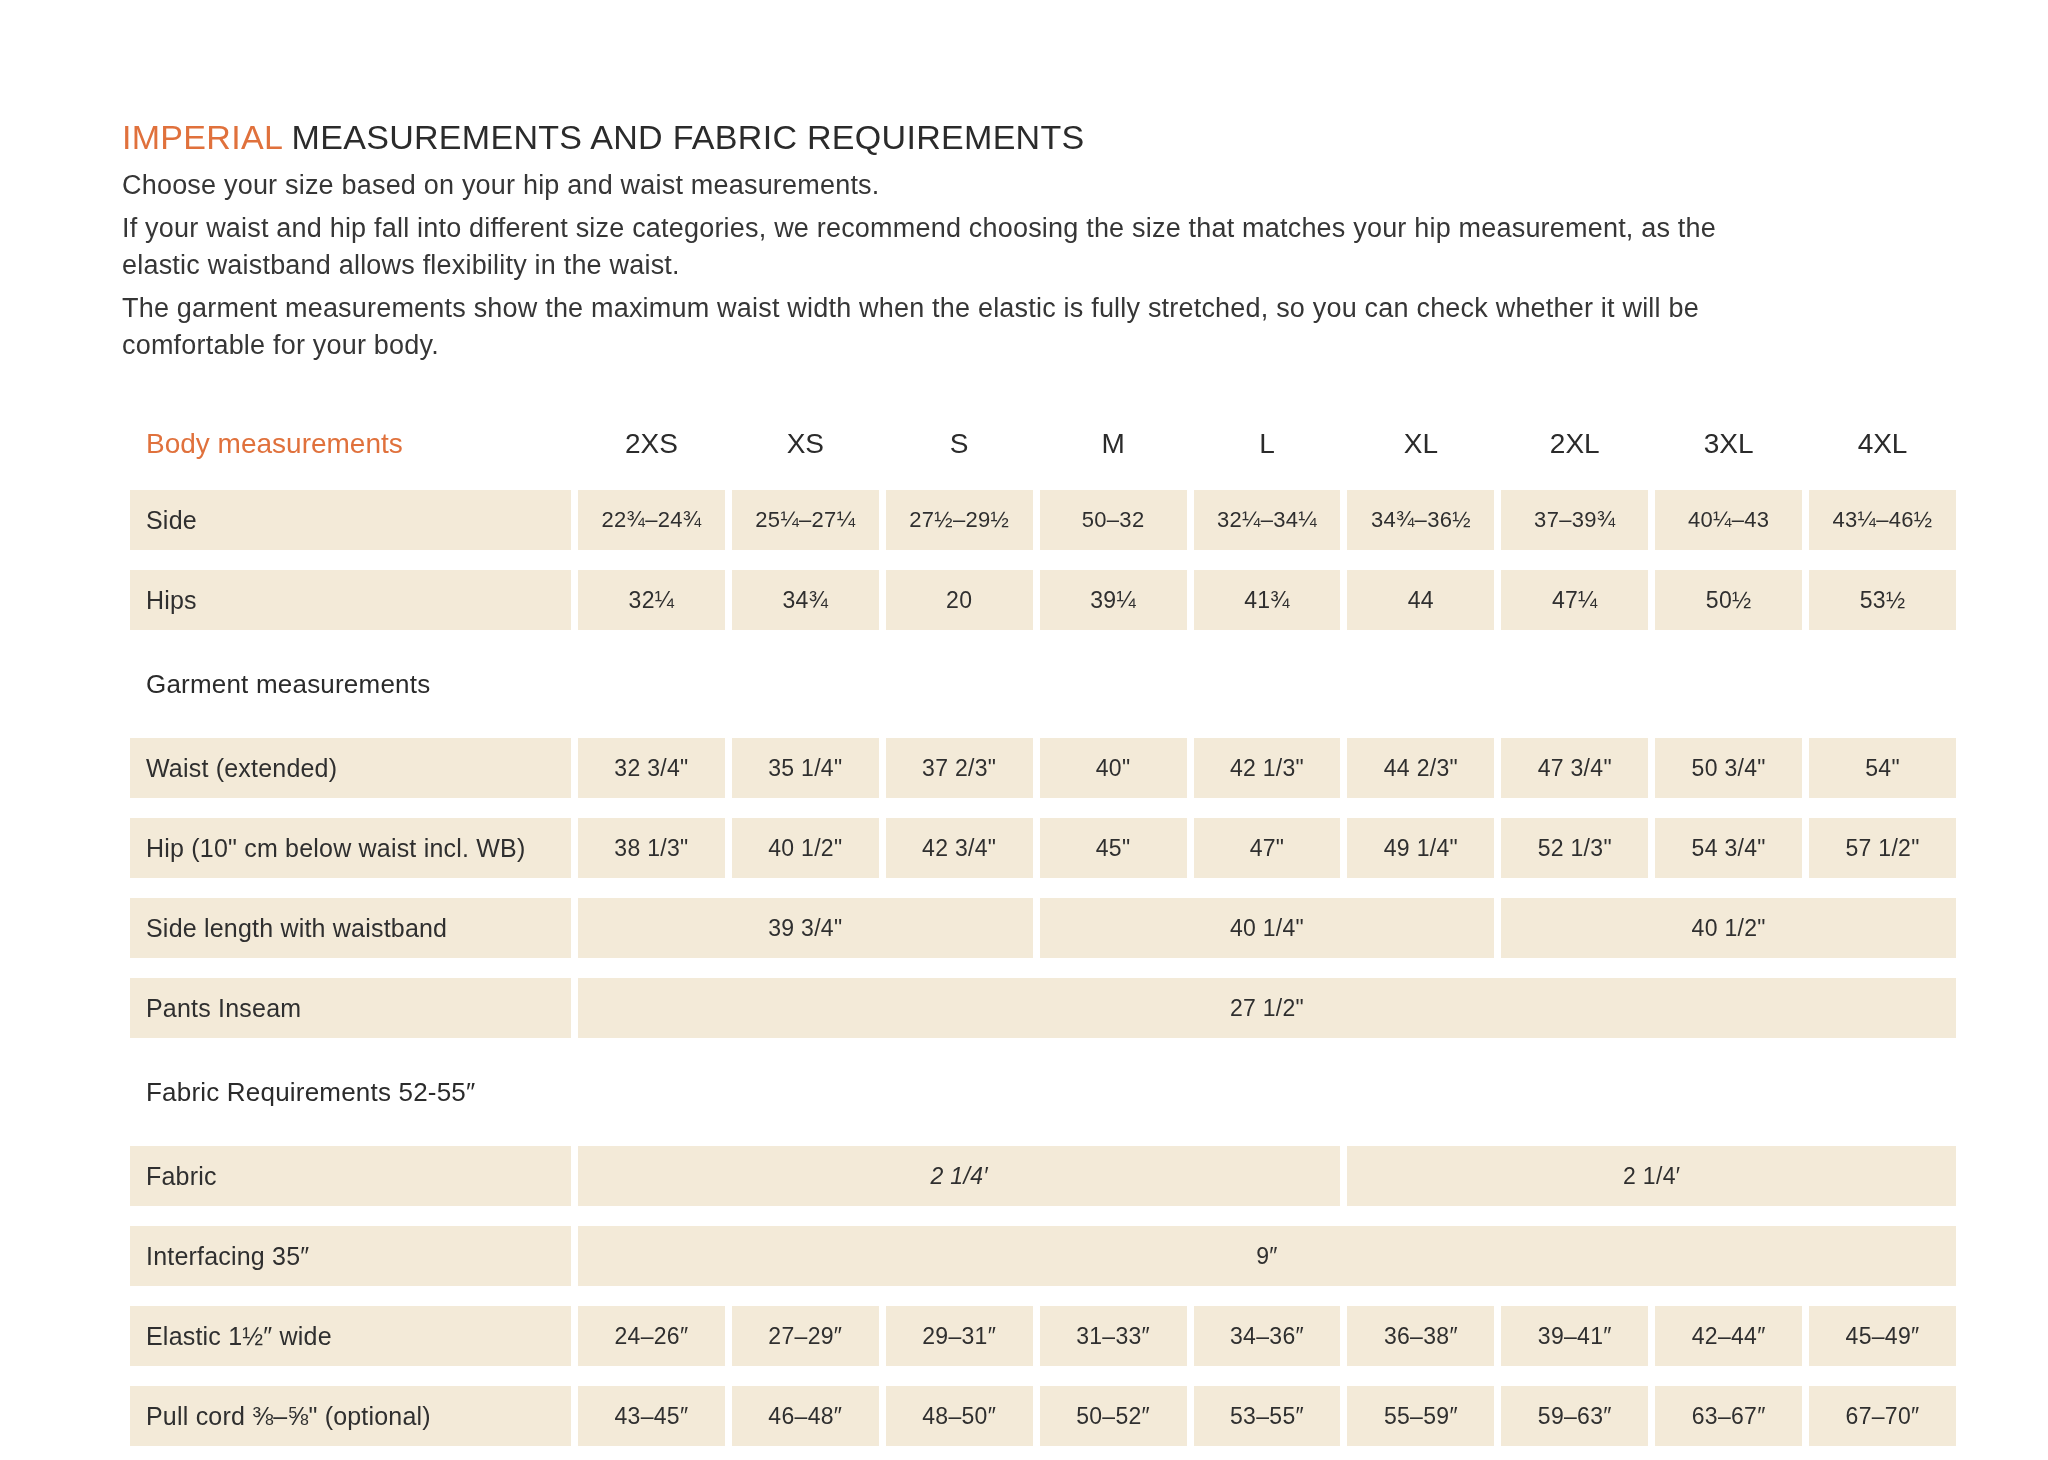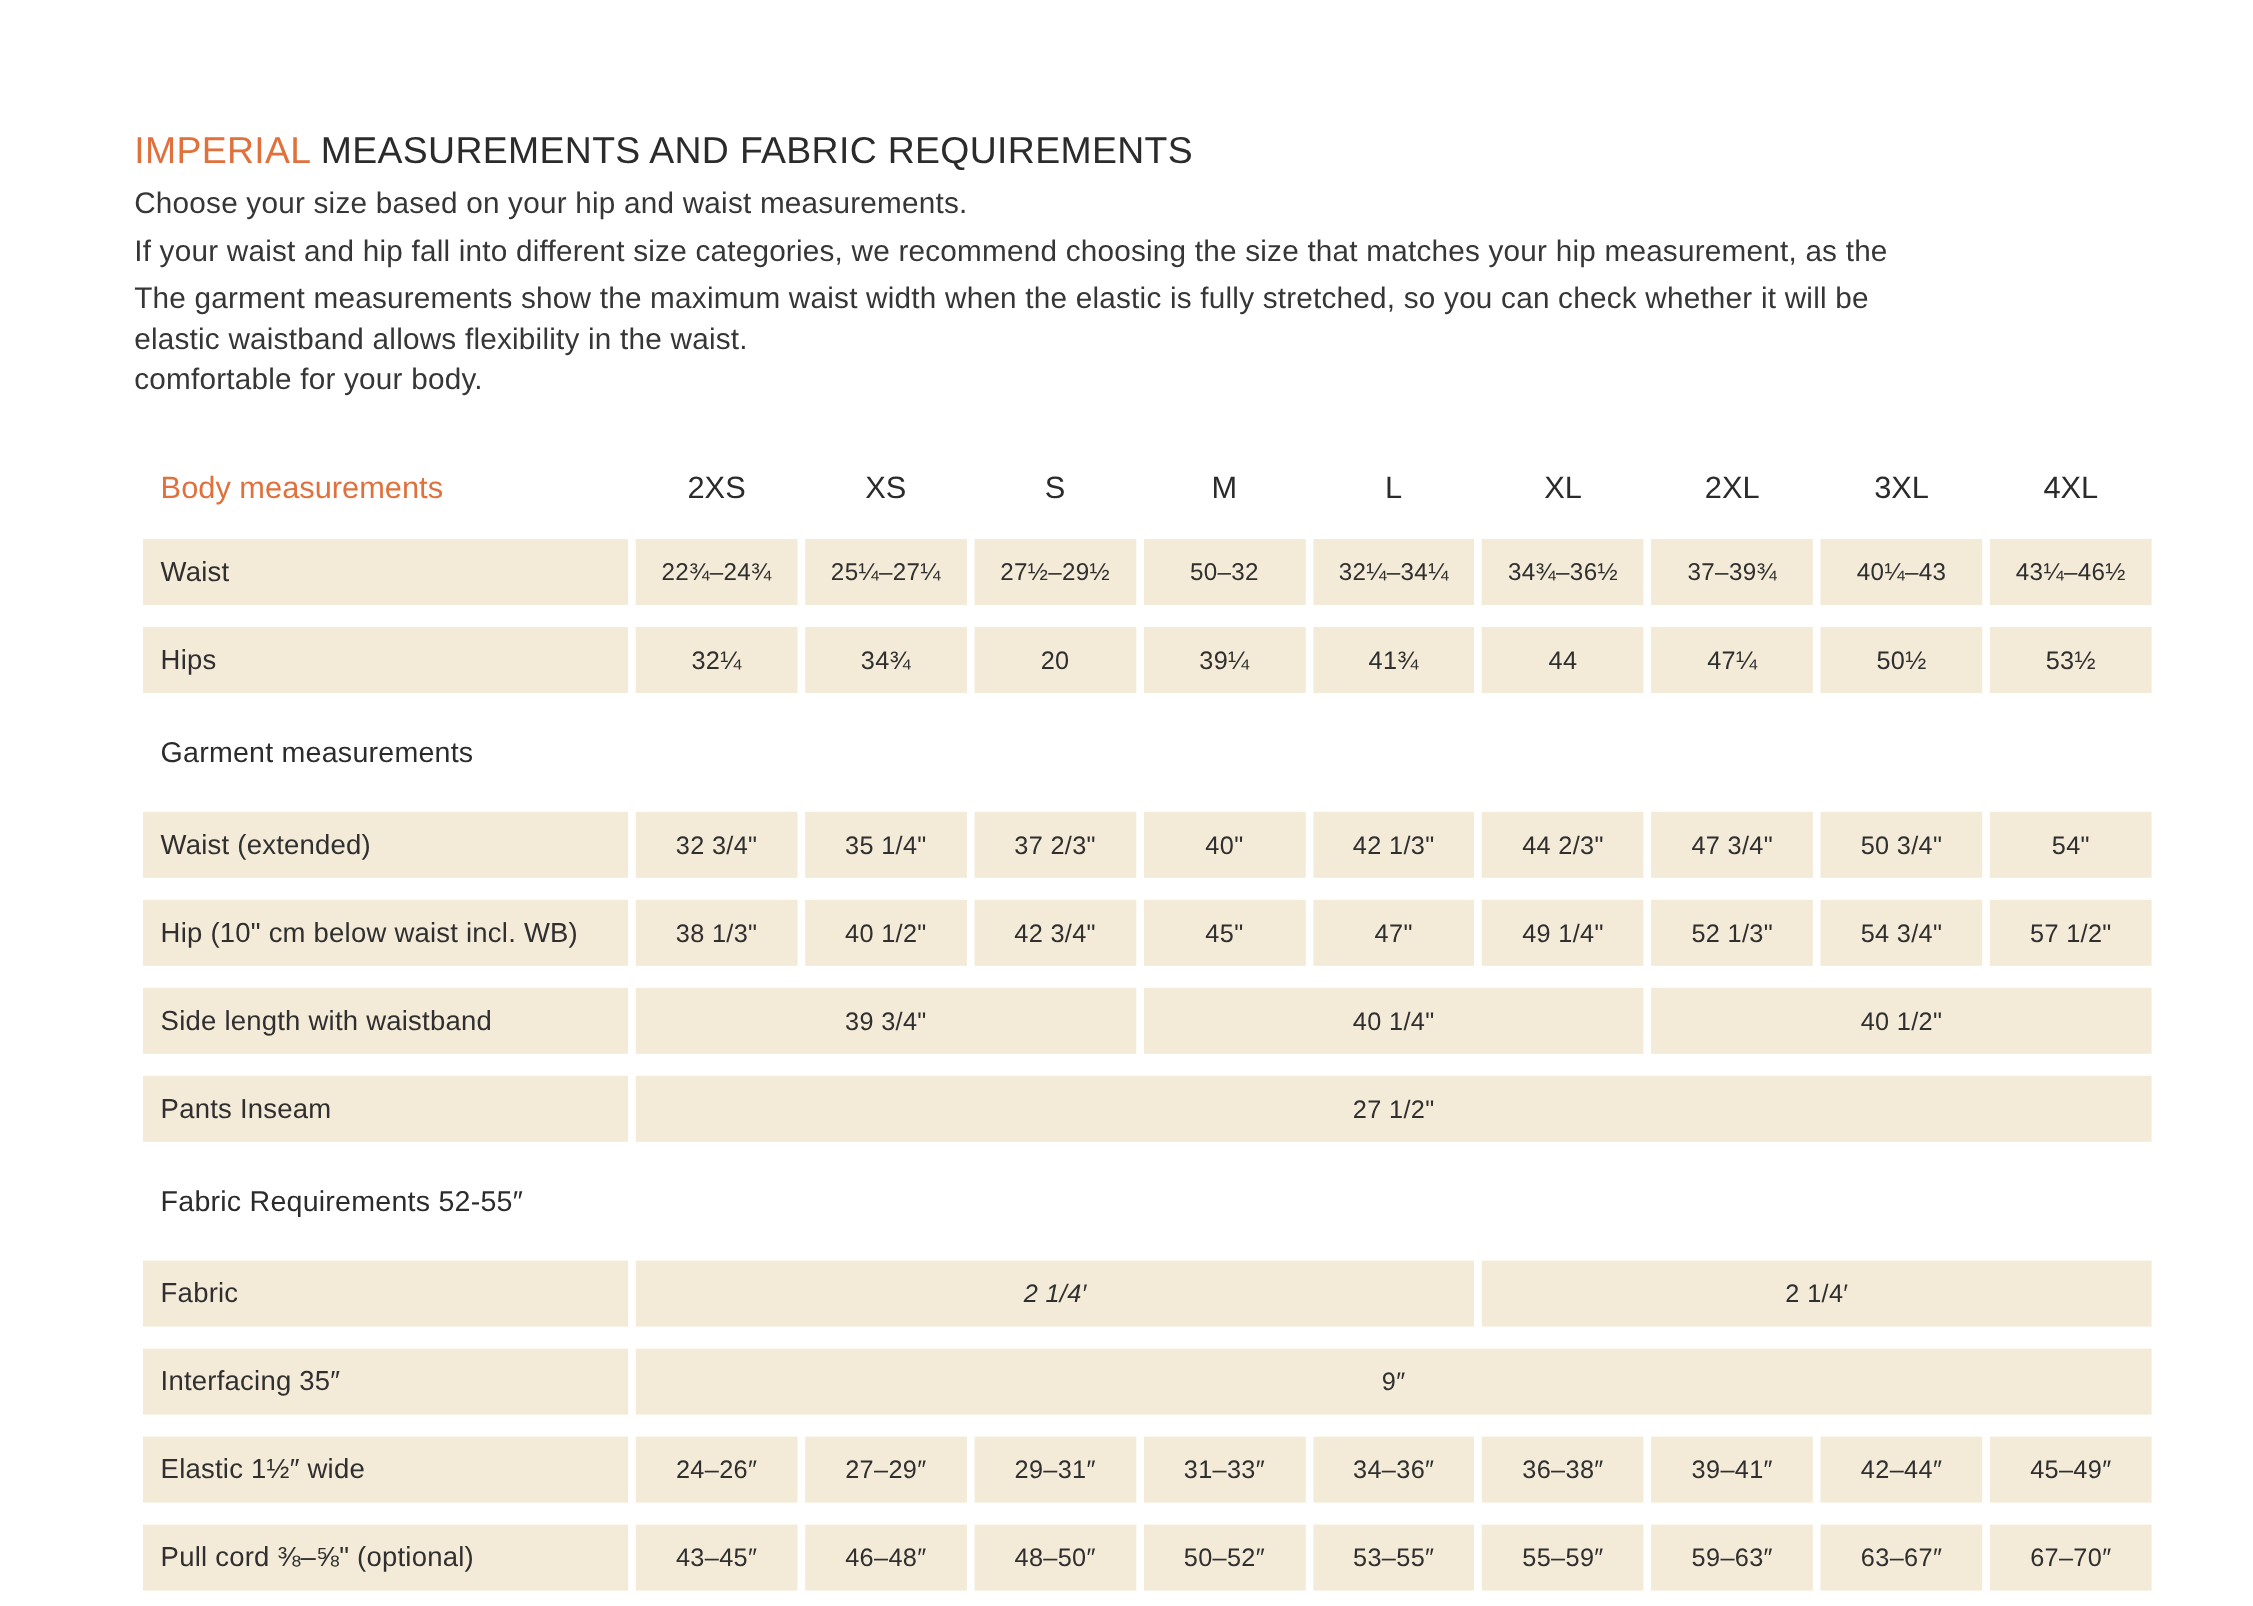--- a/index.html
+++ b/index.html
@@ -100,38 +100,38 @@
 <body>
 
 <div class="page">
   <div class="content">
 
     <h1 class="doc-title"><span class="accent">IMPERIAL</span><span> MEASUREMENTS AND FABRIC REQUIREMENTS</span></h1>
 
     <div class="intro">
       <div class="intro-line">Choose your size based on your hip and waist measurements.</div>
       <div class="intro-line gap-above">If your waist and hip fall into different size categories, we recommend choosing the size that matches your hip measurement, as the</div>
+      <div class="intro-line">elastic waistband allows flexibility in the waist.</div>
       <div class="intro-line gap-above">The garment measurements show the maximum waist width when the elastic is fully stretched, so you can check whether it will be</div>
-      <div class="intro-line">elastic waistband allows flexibility in the waist.</div>
       <div class="intro-line">comfortable for your body.</div>
     </div>
 
     <div class="size-table">
 
     <div class="hdr-cell hdr-label">Body measurements</div>
         <div class="hdr-cell">2XS</div>
         <div class="hdr-cell">XS</div>
         <div class="hdr-cell">S</div>
         <div class="hdr-cell">M</div>
         <div class="hdr-cell">L</div>
         <div class="hdr-cell">XL</div>
         <div class="hdr-cell">2XL</div>
         <div class="hdr-cell">3XL</div>
         <div class="hdr-cell">4XL</div>
-        <div class="cell label">Waist</div>
+        <div class="cell label">Side</div>
         <div class="cell sm">22¾–24¾</div>
         <div class="cell sm">25¼–27¼</div>
         <div class="cell sm">27½–29½</div>
         <div class="cell sm">50–32</div>
         <div class="cell sm">32¼–34¼</div>
         <div class="cell sm">34¾–36½</div>
         <div class="cell sm">37–39¾</div>
         <div class="cell sm">40¼–43</div>
         <div class="cell sm">43¼–46½</div>
         <div class="cell label">Hips</div>

